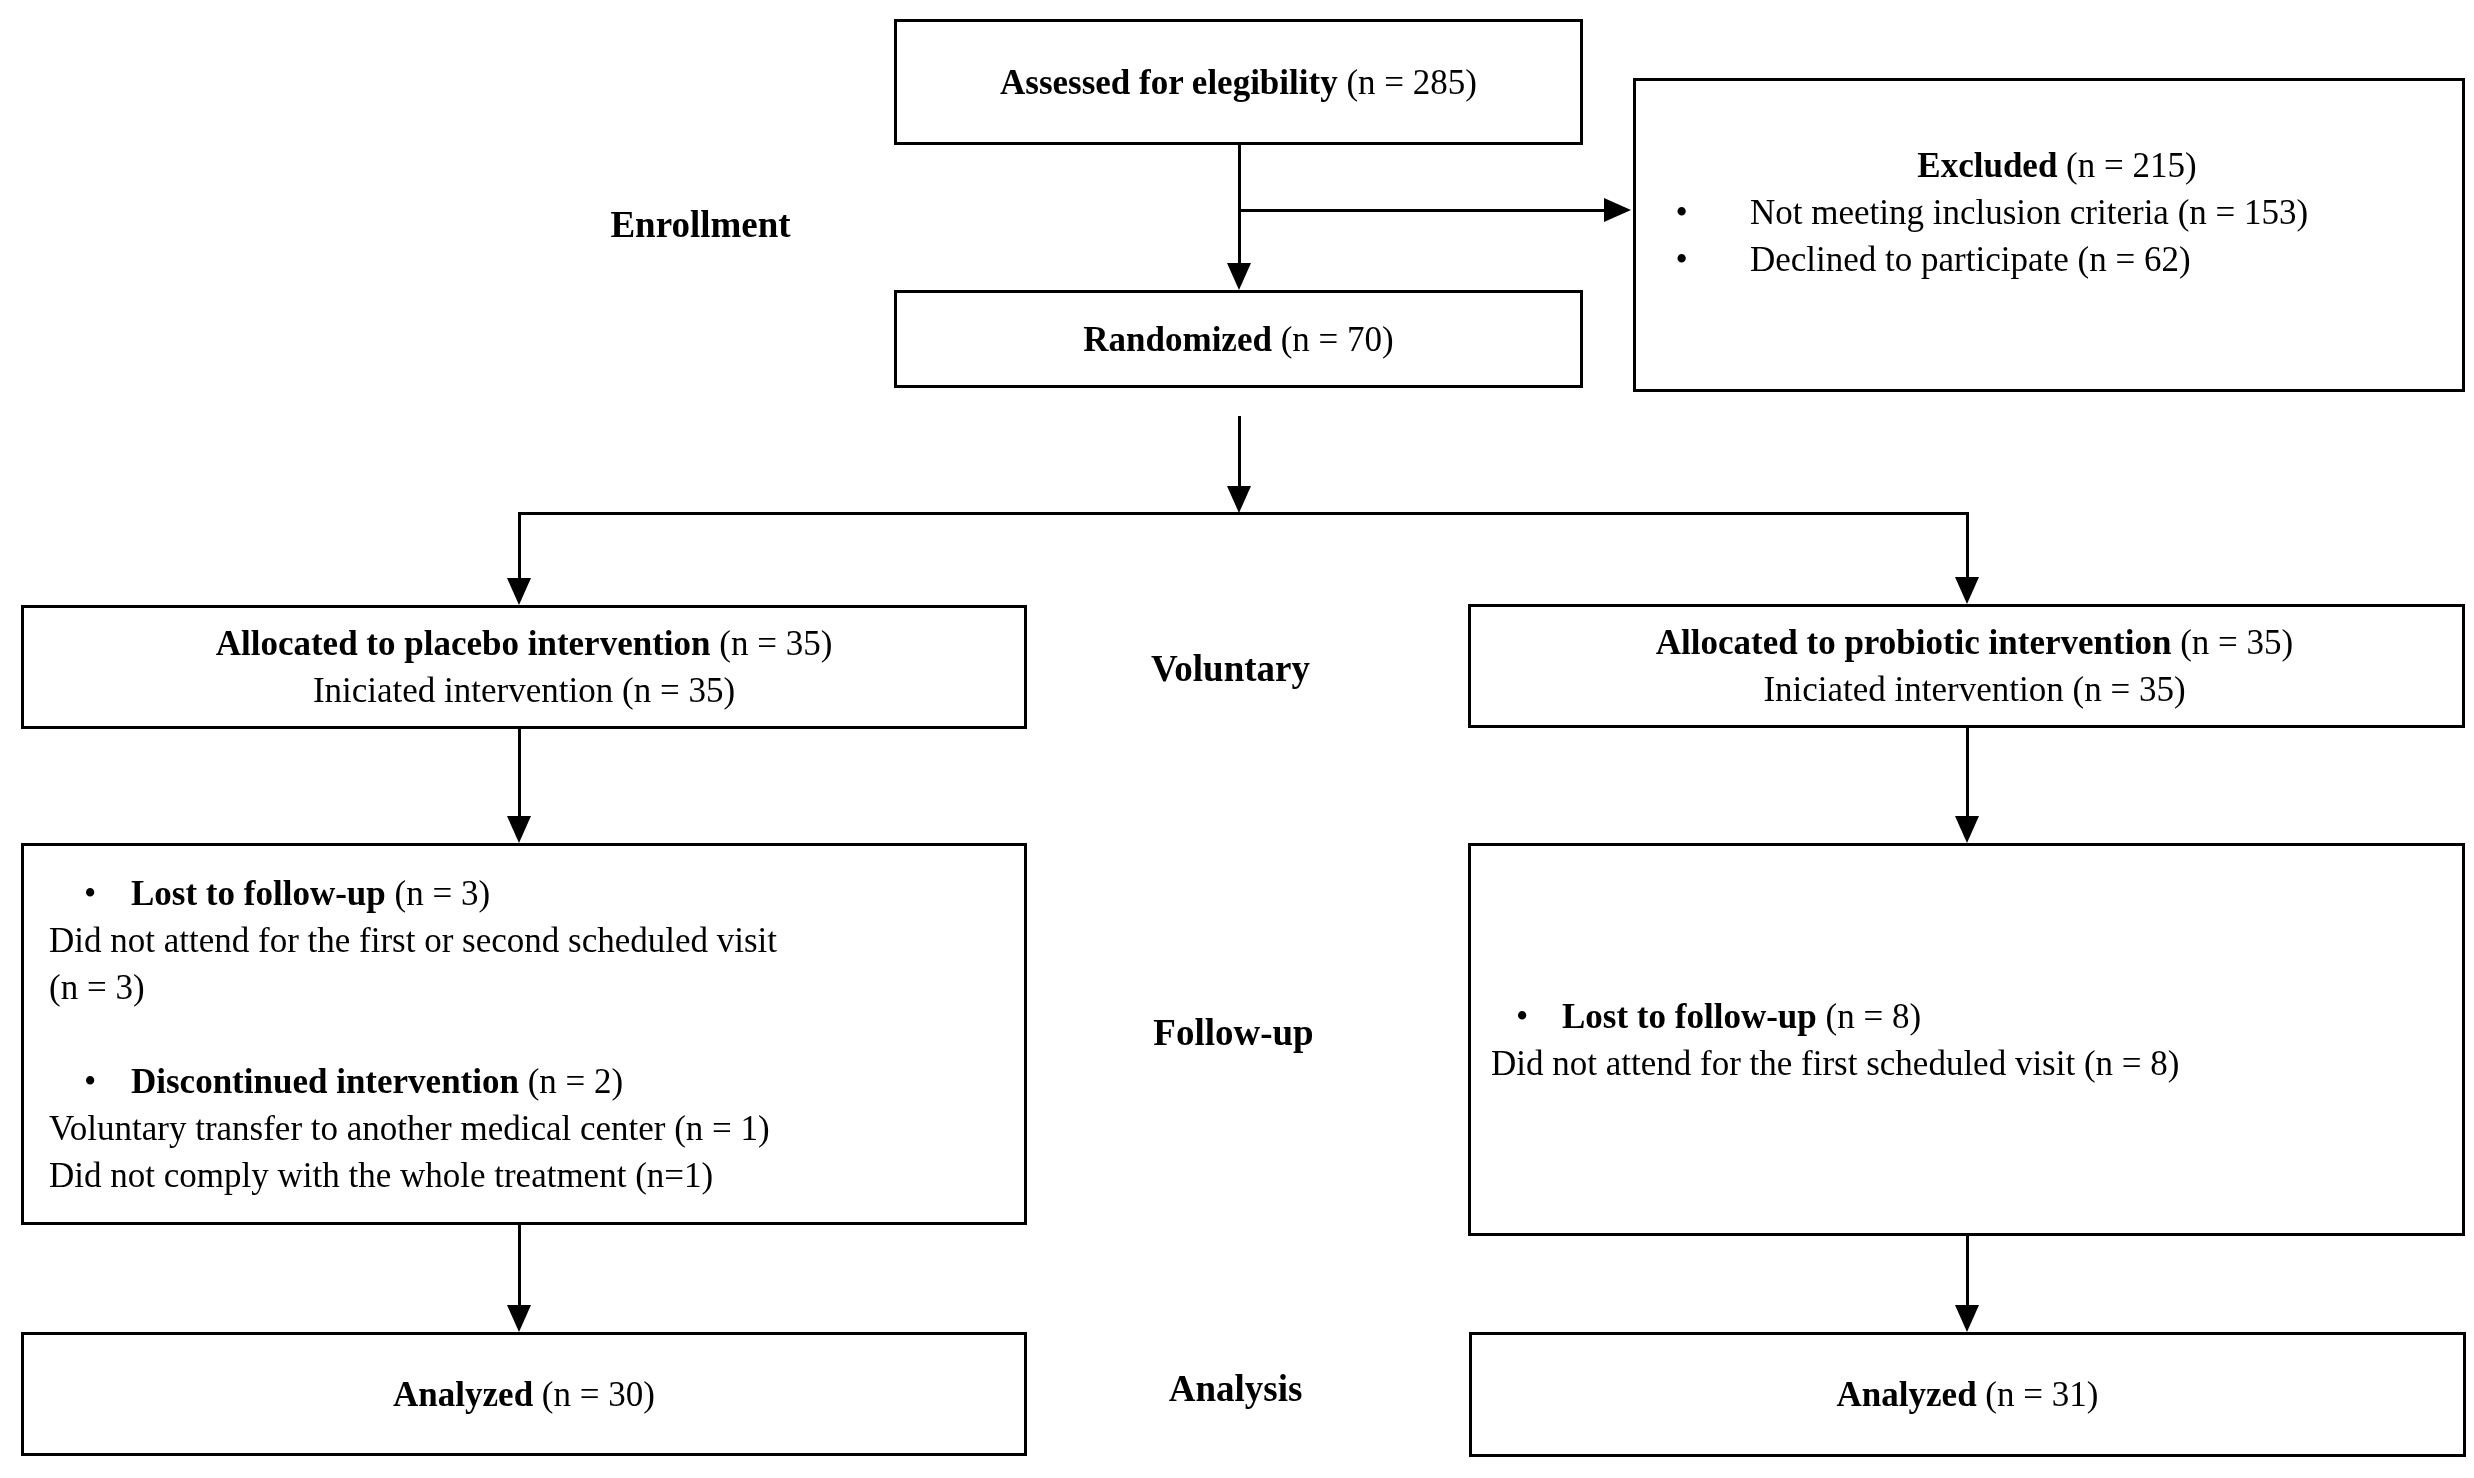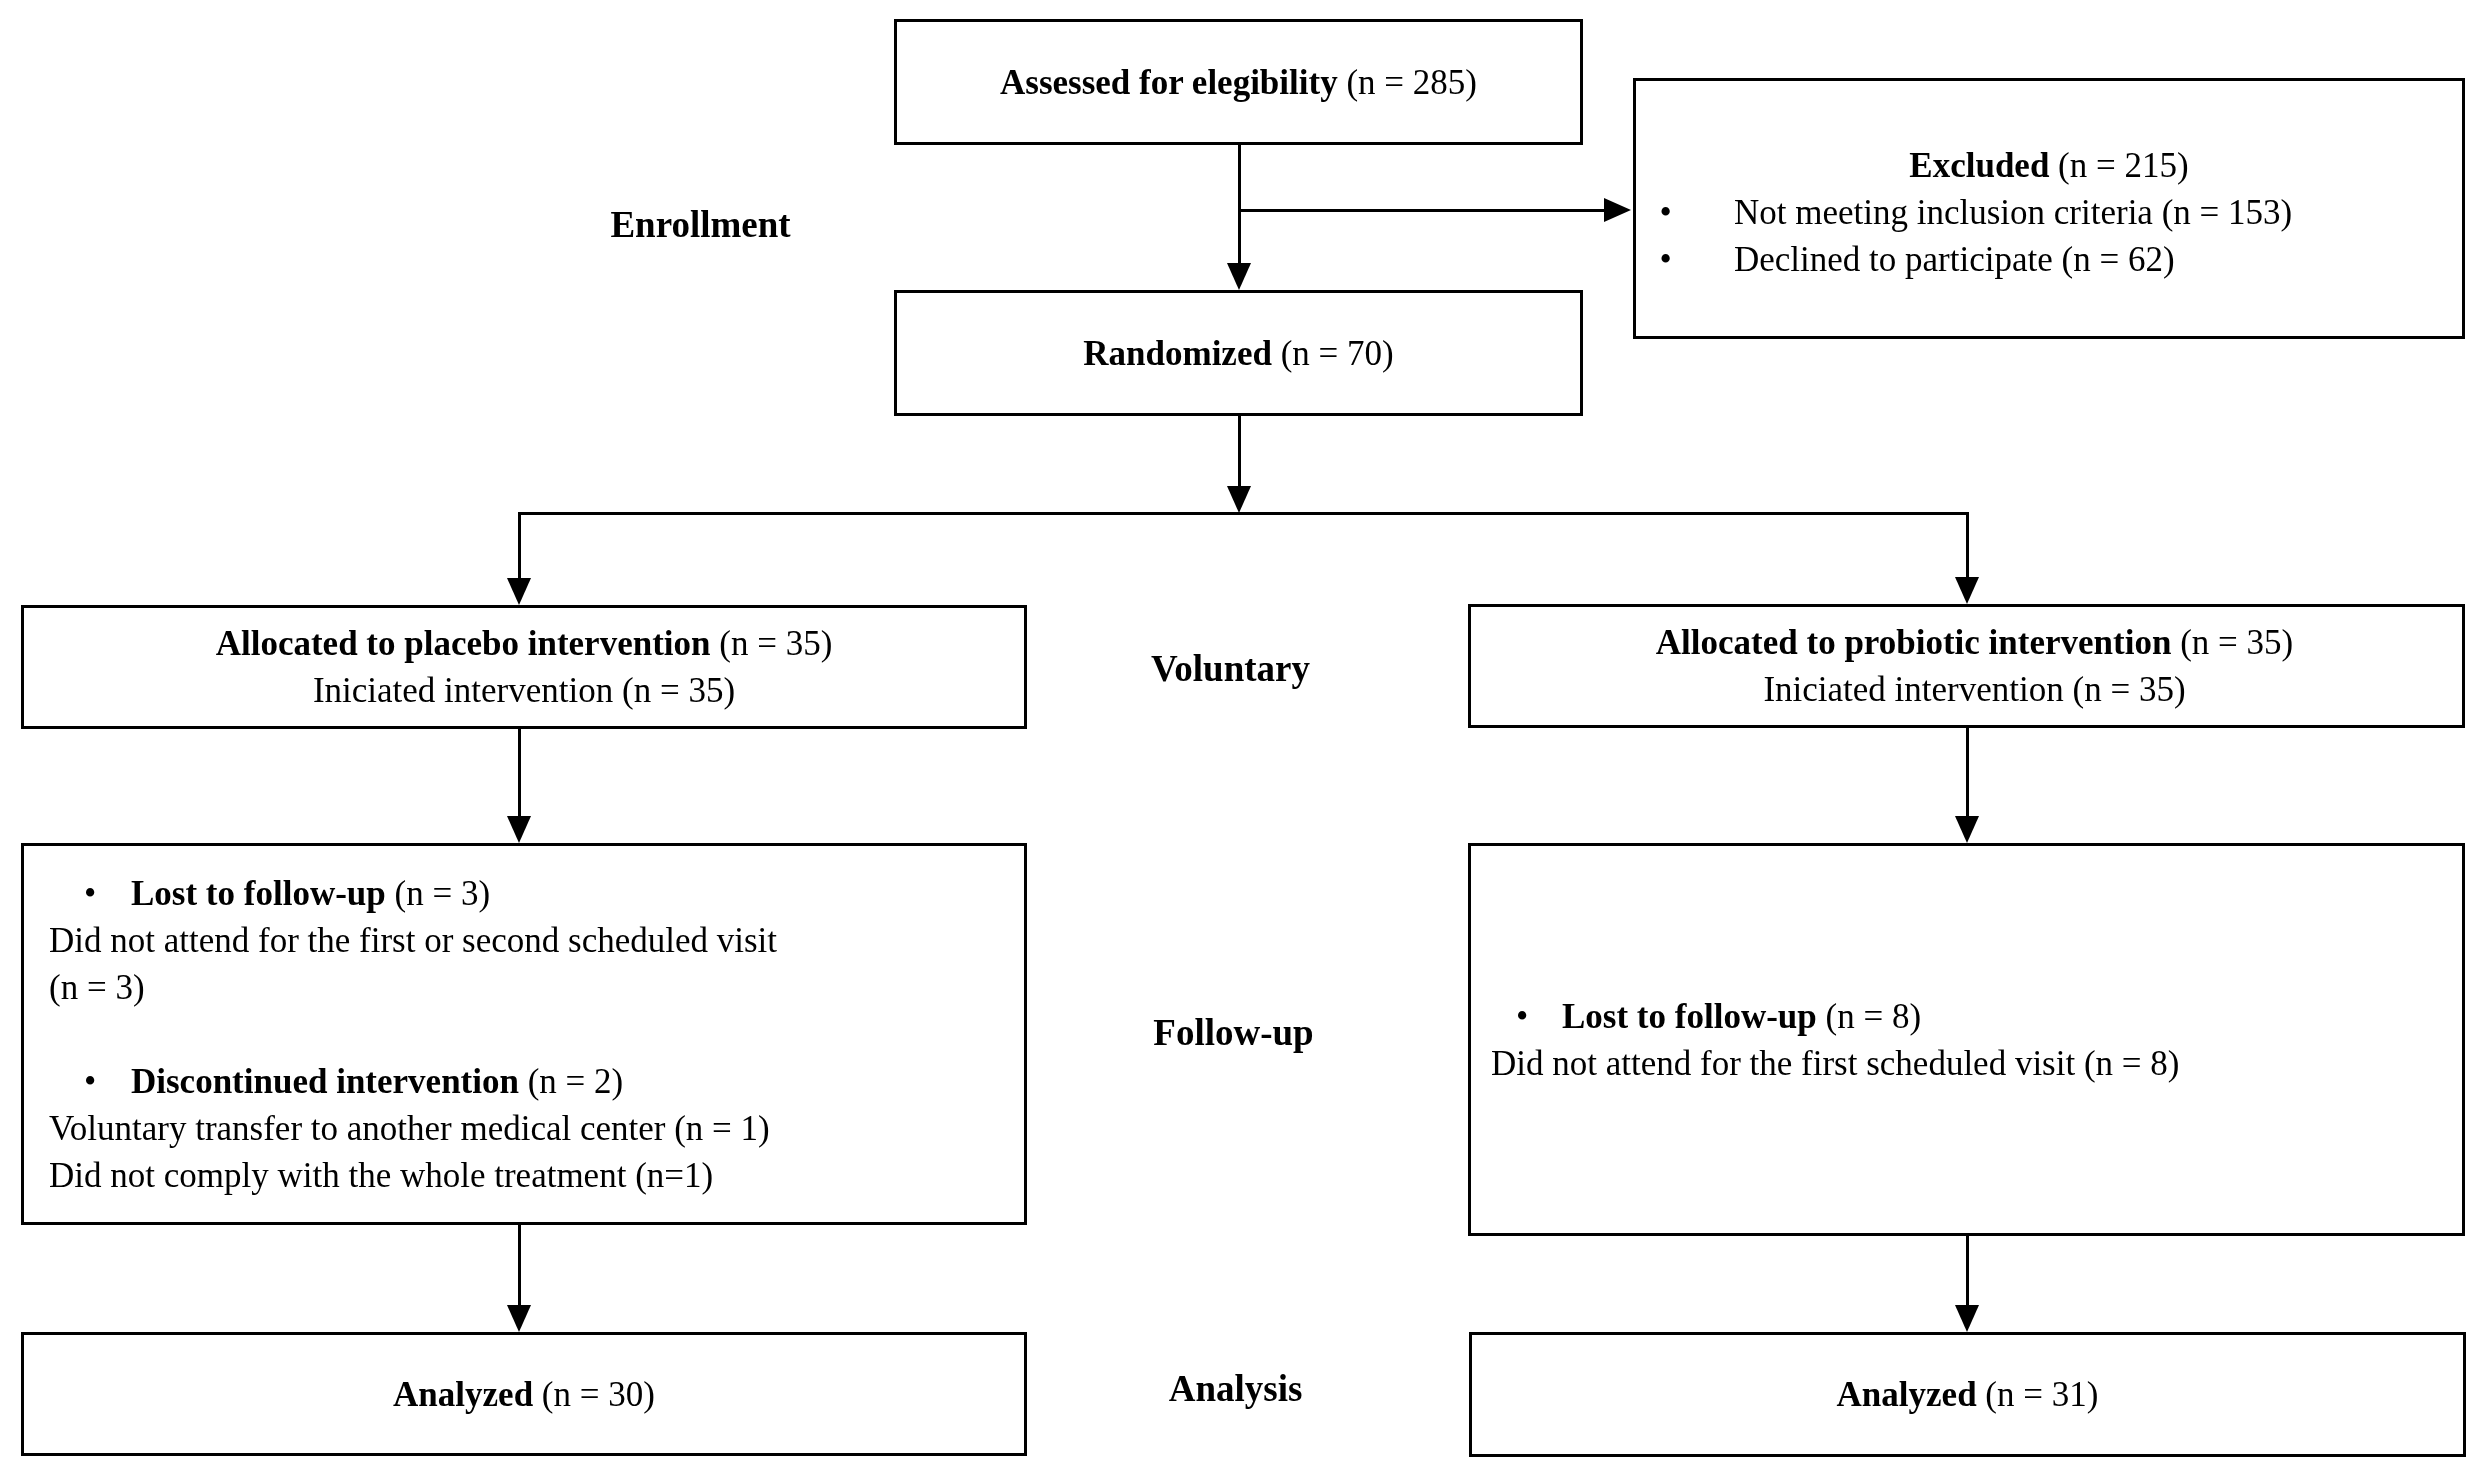--- a/index.html
+++ b/index.html
@@ -78,37 +78,37 @@
 <body>
 
 <div class="canvas">
 
   <div class="box center-one" style="left:894px; top:19.3px; width:689px; height:126px;">
     <div>
       <span class="b">Assessed for elegibility</span><span> (n = 285)</span>
     </div>
   </div>
 
-  <div class="box" style="left:1633px; top:78px; width:832px; height:261px;">
+  <div class="box" style="left:1633px; top:78px; width:832px; height:314px;padding-left:16px;">
     <div class="excluded-inner">
       <div class="ex-title">
         <span class="b">Excluded</span><span> (n = 215)</span>
       </div>
       <div class="ex-bullet">
         <span class="dot">•</span>
         <span>Not meeting inclusion criteria (n = 153)</span>
       </div>
       <div class="ex-bullet">
         <span class="dot">•</span>
         <span>Declined to participate (n = 62)</span>
       </div>
     </div>
   </div>
 
-  <div class="box center-one" style="left:894px; top:290px; width:689px; height:126px;">
+  <div class="box center-one" style="left:894px; top:290px; width:689px; height:98px;">
     <div>
       <span class="b">Randomized</span><span> (n = 70)</span>
     </div>
   </div>
 
   <div class="box center-col" style="left:21px; top:605px; width:1006px; height:124px;">
     <div>
       <span class="b">Allocated to placebo intervention</span><span> (n = 35)</span>
     </div>
     <div>Iniciated intervention (n = 35)</div>

